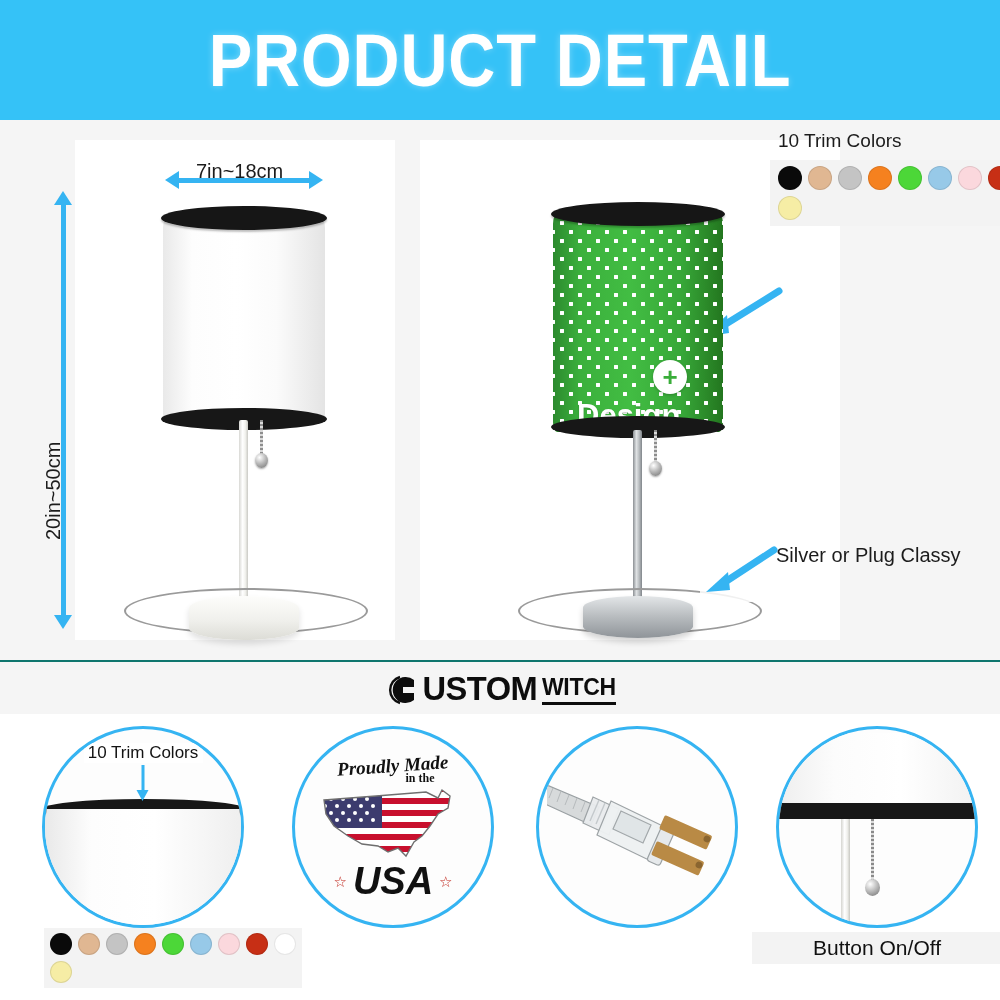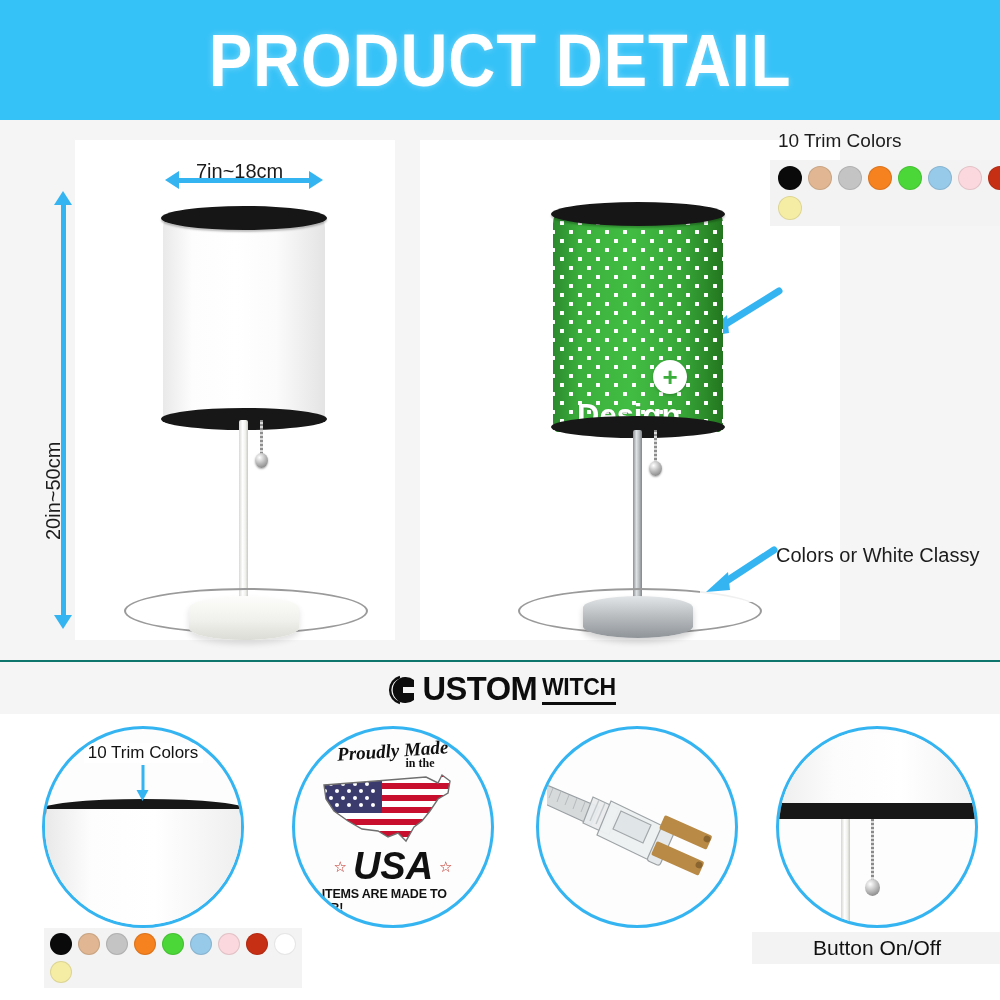--- a/index.html
+++ b/index.html
@@ -314,21 +314,21 @@
       <div class="base silver" style="left:583px;top:476px;width:110px;height:42px;"></div>
     </div>
 
     <div class="ptr" style="left:700px;top:420px;">
       <svg width="80" height="62" viewBox="0 0 80 62">
         <rect x="0" y="0" width="80" height="62" fill="#ffffff" opacity="0.85"></rect>
         <line x1="74" y1="10" x2="22" y2="44" stroke="#35b4f2" stroke-width="7" stroke-linecap="round"></line>
         <polygon points="6,52 28,32 30,50" fill="#35b4f2"></polygon>
       </svg>
     </div>
-    <div class="label-plain" style="left:776px;top:424px;font-size:20px;">Colors or White Classy</div>
+    <div class="label-plain" style="left:776px;top:424px;font-size:20px;">Silver or Plug Classy</div>
 
   </div>
 
   <div class="brand">
     <div class="brand-inner">
       <div class="brand-c">
         <svg width="36" height="36" viewBox="0 0 36 36">
           <path d="M30 8 A13 13 0 1 0 30 28 L30 21 L19 21 L19 15 L30 15 Z" fill="#0d0d0d"></path>
           <path d="M16 5 A13.5 13.5 0 0 0 16 31" fill="none" stroke="#0d0d0d" stroke-width="2.4"></path>
         </svg>
@@ -416,21 +416,20 @@
               </g>
             </g>
             <path d="M6,14 L58,10 L108,6 L120,12 L124,4 L132,10 L130,22 L120,28 L112,40
                      L104,50 L96,56 L88,70 L80,62 L70,66 L60,60 L44,58 L30,50 L16,40 L8,28 Z" fill="none" stroke="#6f6f6f" stroke-width="1.4"></path>
           </svg>
           <div class="usa-row">
             <span class="usa-star">☆</span>
             <span class="usa-big">USA</span>
             <span class="usa-star">☆</span>
           </div>
-          <div class="usa-foot">ALL ITEMS ARE MADE TO ORDER!</div>
         </div>
       </div>
     </div>
 
     <div class="feature" style="left:512px;">
       <div class="circle">
         <svg class="plug-svg" width="182" height="140" viewBox="0 0 182 140">
           <g stroke="#9aa0a3" stroke-width="1.2">
             <path d="M0,26 L52,48 L44,66 L-4,44 Z" fill="#d7dadb"></path>
             <g stroke="#b6babc" stroke-width="1">

